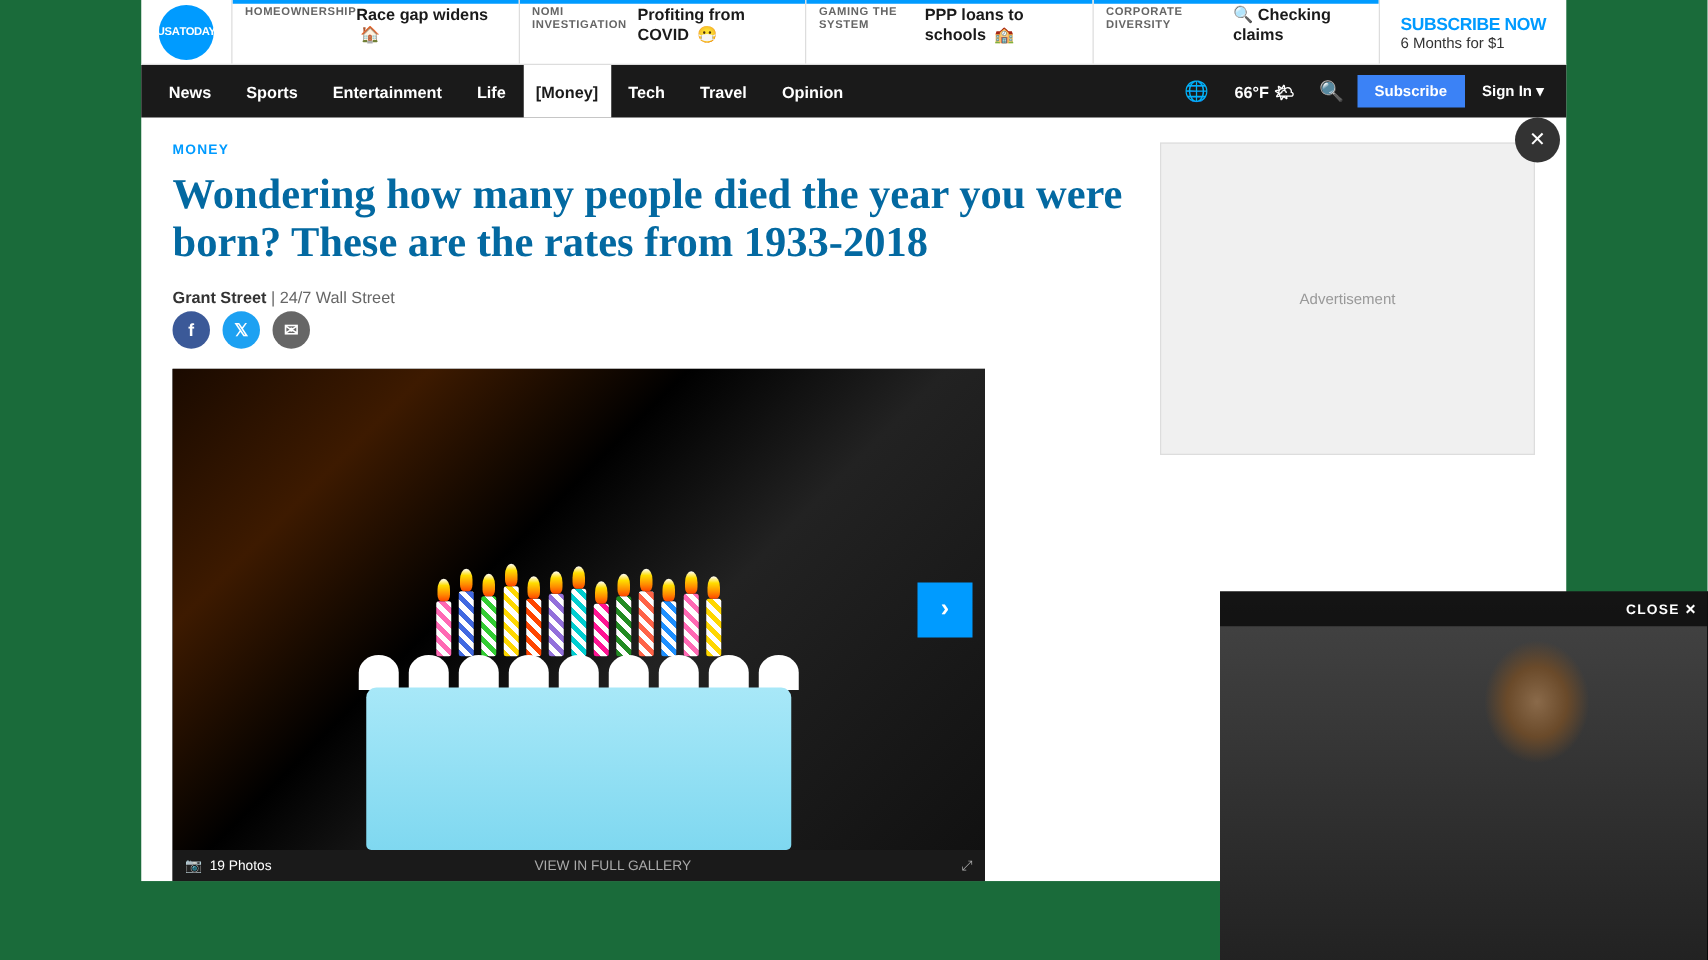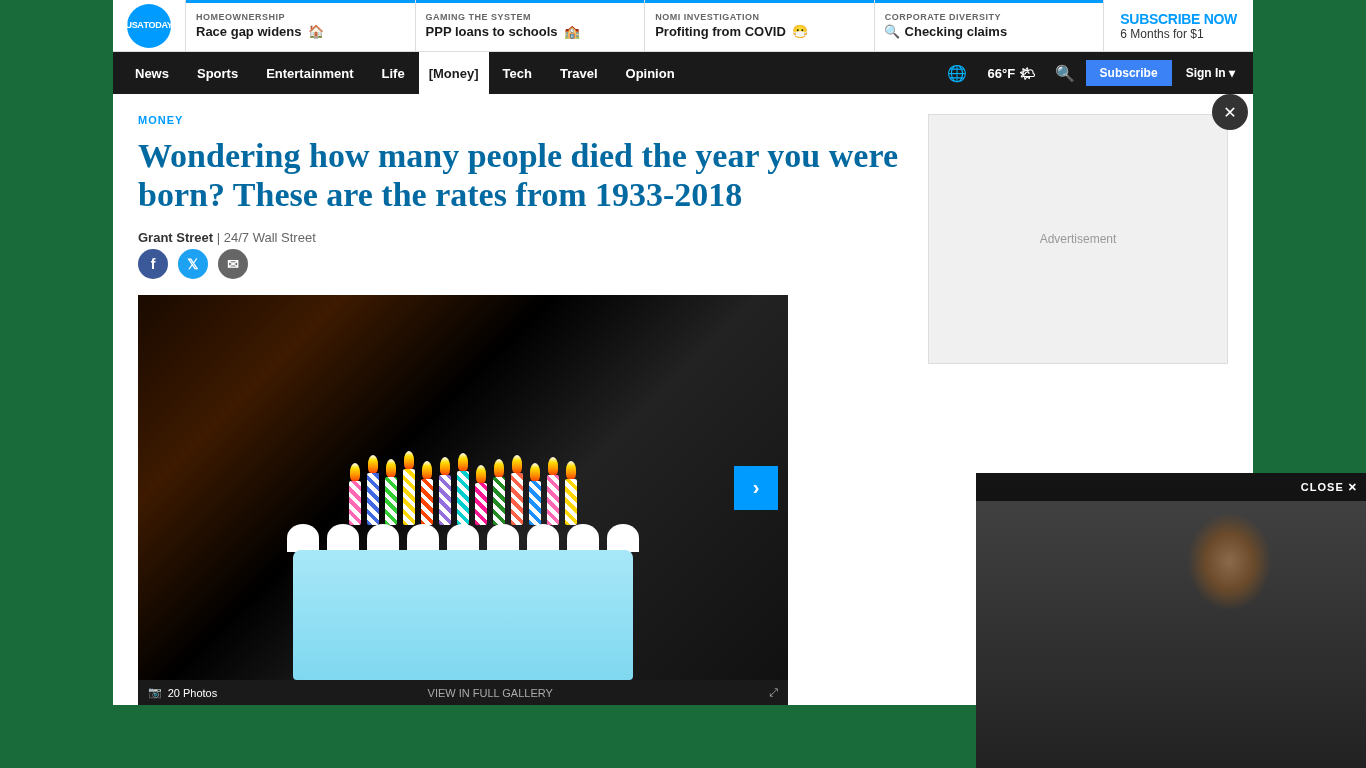--- a/index.html
+++ b/index.html
@@ -37,21 +37,21 @@
     .promo-items {
       display: flex;
       flex: 1;
       border-left: 1px solid #ddd;
     }
     .promo-item {
       flex: 1;
       border-right: 1px solid #ddd;
       padding: 4px 10px;
       display: flex;
-      flex-direction: column;
+      flex-direction: row;
       justify-content: center;
       overflow: hidden;
     }
     .promo-item-tag {
       font-size: 9px;
       font-weight: 700;
       color: #666;
       text-transform: uppercase;
       letter-spacing: 0.5px;
       margin-bottom: 2px;
@@ -488,32 +488,32 @@
       <div class="promo-item">
         <div class="accent-bar"></div>
         <div class="promo-item-tag">HOMEOWNERSHIP</div>
         <div class="promo-item-text">
           <span>Race gap widens</span>
           <span class="promo-item-emoji">🏠</span>
         </div>
       </div>
       <div class="promo-item">
         <div class="accent-bar"></div>
+        <div class="promo-item-tag">NOMI INVESTIGATION</div>
+        <div class="promo-item-text">
+          <span>Profiting from COVID</span>
+          <span class="promo-item-emoji">😷</span>
+        </div>
+      </div>
+      <div class="promo-item">
+        <div class="accent-bar"></div>
         <div class="promo-item-tag">GAMING THE SYSTEM</div>
         <div class="promo-item-text">
           <span>PPP loans to schools</span>
           <span class="promo-item-emoji">🏫</span>
-        </div>
-      </div>
-      <div class="promo-item">
-        <div class="accent-bar"></div>
-        <div class="promo-item-tag">NOMI INVESTIGATION</div>
-        <div class="promo-item-text">
-          <span>Profiting from COVID</span>
-          <span class="promo-item-emoji">😷</span>
         </div>
       </div>
       <div class="promo-item">
         <div class="accent-bar"></div>
         <div class="promo-item-tag">CORPORATE DIVERSITY</div>
         <div class="promo-item-text">
           <span>🔍</span>
           <span>Checking claims</span>
         </div>
       </div>
@@ -632,21 +632,21 @@
             </div>
 
             <div class="cake-body"></div>
           </div>
 
           <button class="next-btn">›</button>
         </div>
         <div class="image-caption-bar">
           <div class="image-caption-left">
             <span>📷</span>
-            <span>20 Photos</span>
+            <span>19 Photos</span>
           </div>
           <span class="view-gallery">VIEW IN FULL GALLERY</span>
           <span style="color:#aaa;cursor:pointer;margin-left:6px;">⤢</span>
         </div>
       </div>
     </div>
 
     <div class="right-column">
       <div style="position:relative;">
         <button class="close-circle-btn">✕</button>

